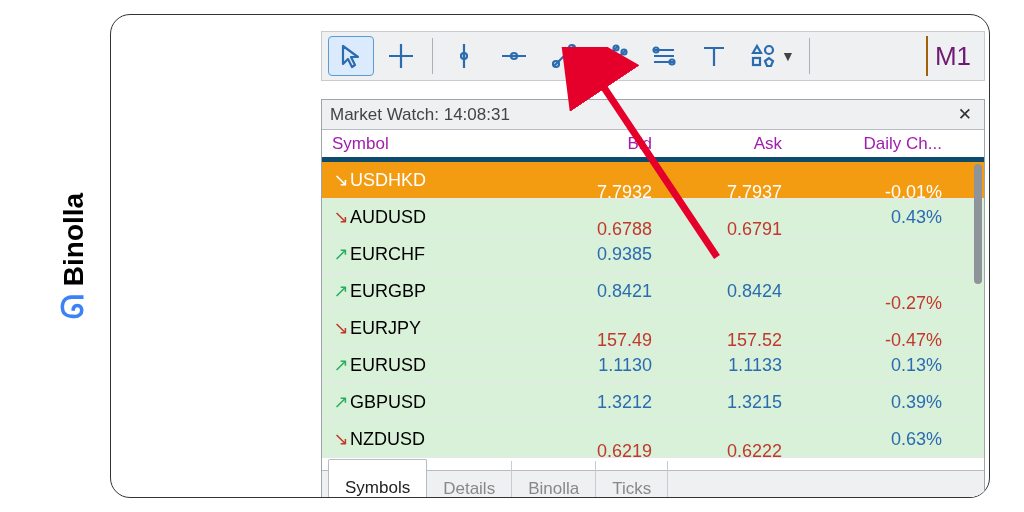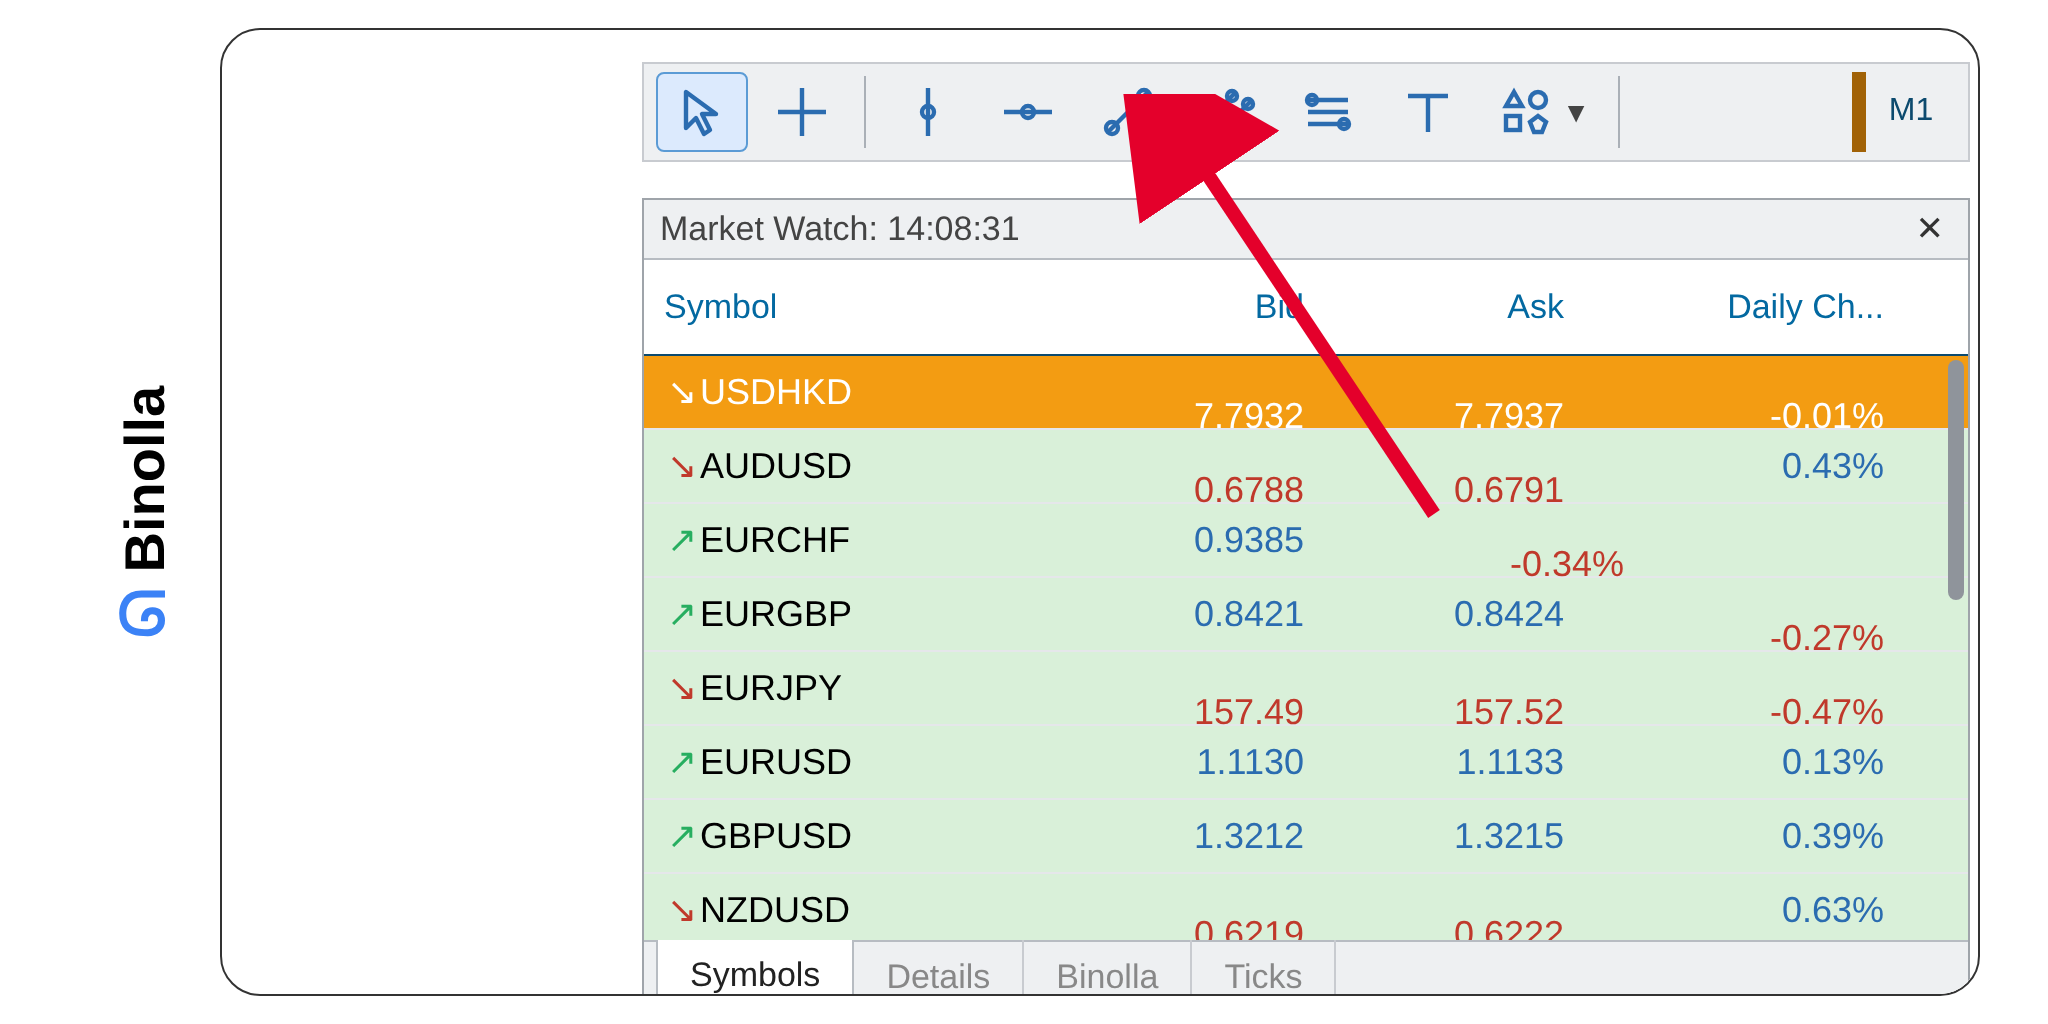--- a/index.html
+++ b/index.html
@@ -64,23 +64,23 @@
   .tool-btn.active { background: #dceafd; border-color: #5b9bd5; }
   .tool-btn svg { width: 32px; height: 32px; stroke: #2b6cb0; fill: none; stroke-width: 2.2; }
   .sep { width: 1px; height: 36px; background: #aab0b7; margin: 0 4px; }
   .dropdown-caret { font-size: 14px; color: #444; margin-left: 2px; }
   .tf-label {
     width: 52px;
     height: 40px;
     display: flex;
     align-items: center;
     justify-content: center;
-    color: #0c4a6e;
-    font-size: 16px;
-    border-left: 7px solid #a16207;
+    color: #701a75;
+    font-size: 26px;
+    border-left: 2px solid #a16207;
     margin-left: auto;
   }
 
   .panel {
     position: absolute;
     left: 210px;
     top: 84px;
     width: 664px;
     height: 408px;
     border: 1px solid #9fa4aa;
@@ -99,25 +99,25 @@
     color: #444;
   }
   .close-x {
     margin-left: auto;
     font-size: 17px;
     color: #333;
     cursor: default;
     padding: 0 4px;
   }
   .headers {
-    height: 48px;
-    display: flex;
-    border-bottom: 1px solid #0c4a6e;
+    height: 32px;
+    display: flex;
+    border-bottom: 5px solid #0c4a6e;
     font-size: 17px;
-    color: #0369a1;
+    color: #a21caf;
     background: #fff;
   }
   .col { display: flex; align-items: center; padding: 0 10px; }
   .col-sym { width: 210px; }
   .col-bid { width: 130px; justify-content: flex-end; }
   .col-ask { width: 130px; justify-content: flex-end; text-align: center; }
   .col-chg { width: 160px; justify-content: flex-end; }
 
   .rows { flex: 1; overflow: hidden; position: relative; }
   .scrollbar {
@@ -286,21 +286,20 @@
           <div class="col col-bid val-red">0.6788</div>
           <div class="col col-ask val-red">0.6791</div>
           <div class="col col-chg val-blue">0.43%</div>
         </div>
         <div class="row green">
           <div class="col col-sym">
             <span class="arrow up">↗</span> 
             <span>EURCHF</span>
           </div>
           <div class="col col-ask val-blue">0.9385</div>
-          <div class="col col-chg val-red">-0.34%</div>
         </div>
         <div class="row green">
           <div class="col col-sym">
             <span class="arrow up">↗</span> 
             <span>EURGBP</span>
           </div>
           <div class="col col-bid val-blue">0.8421</div>
           <div class="col col-ask val-blue">0.8424</div>
           <div class="col col-chg val-red">-0.27%</div>
         </div>

